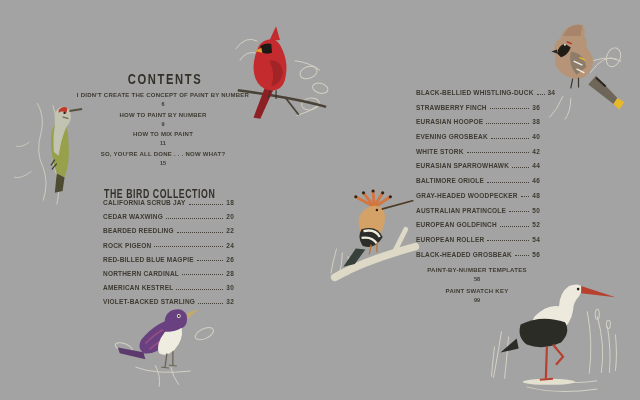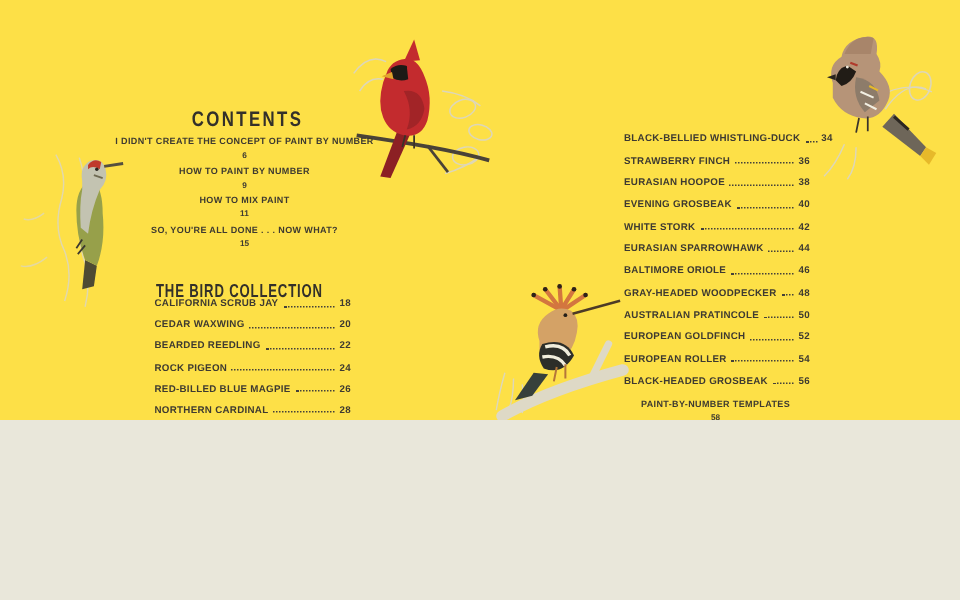--- a/index.html
+++ b/index.html
@@ -1,16 +1,16 @@
 <!DOCTYPE html>
 <html><head>
 <meta charset="utf-8">
 <style>
   html,body{margin:0;padding:0;background:#e9e7da;}
-  .stage{position:relative;width:640px;height:280px;background:#fde047;overflow:hidden;
+  .stage{position:relative;width:640px;height:400px;background:#a3a3a3;overflow:hidden;
          font-family:"Liberation Sans",sans-serif;color:#3e3a31;}
   .illo{position:absolute;pointer-events:none;}
   .sketch{stroke:#d9d6c7;fill:none;stroke-width:1;}
   .contents-title{position:absolute;left:85px;top:62px;width:160px;text-align:center;
     font-size:14px;font-weight:bold;letter-spacing:2px;transform:scaleX(.8);
     transform-origin:center;color:#33302a;white-space:nowrap;}
   .intro{position:absolute;left:58px;top:92px;width:210px;text-align:center;}
   .intro-entry{margin-bottom:4px;}
   .intro-label{font-size:6px;font-weight:bold;letter-spacing:.25px;line-height:7px;}
   .intro-page{font-size:5.5px;font-weight:bold;margin-top:3px;line-height:5.5px;}

